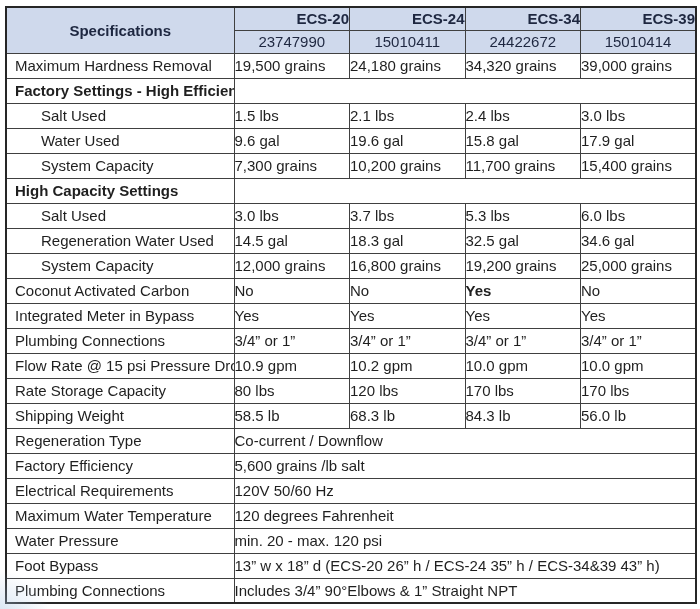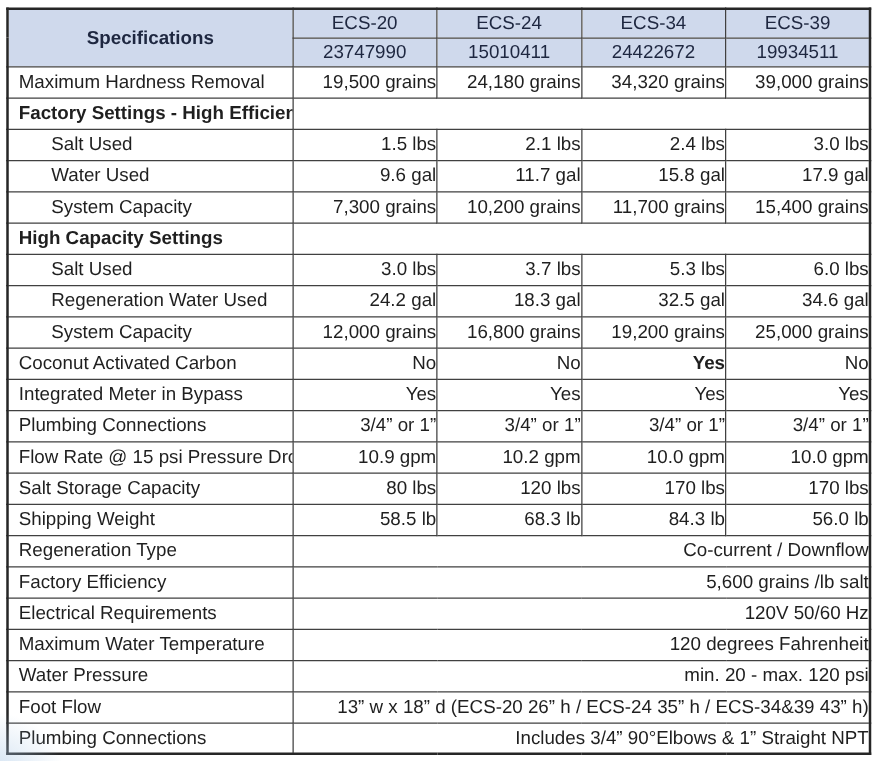--- a/index.html
+++ b/index.html
@@ -42,27 +42,27 @@
     white-space:nowrap;
     vertical-align:middle;
   }
   thead th{
     background:var(--header-bg);
     color:var(--header-text);
     height:23px;
     text-align:center;
   }
   th.spec-th{font-weight:bold;}
-  th.model-th{font-weight:normal;}
+  th.model-th{font-weight:bold;text-align:right;}
   th.part-th{font-weight:normal;}
   tbody td{height:25px;}
   td.label{text-align:left;padding-left:8px;}
   td.label.indent{padding-left:34px;}
   td.label.section-label{font-weight:bold;}
-  td.val{text-align:right;}
+  td.val{text-align:left;}
   td.val.bold{font-weight:bold;}
   td.merged-empty{background:#fff;}
 </style>
 </head>
 <body>
 
 <table>
   <colgroup>
     <col class="c-label">
     <col class="c-val">
@@ -75,21 +75,21 @@
       <th class="spec-th" rowspan="2">Specifications</th>
     <th class="model-th">ECS-20</th>
         <th class="model-th">ECS-24</th>
         <th class="model-th">ECS-34</th>
         <th class="model-th">ECS-39</th>
       </tr>
     <tr>
         <th class="part-th">23747990</th>
         <th class="part-th">15010411</th>
         <th class="part-th">24422672</th>
-        <th class="part-th">19934511</th>
+        <th class="part-th">15010414</th>
       </tr>
   </thead>
   <tbody>
       <tr>
         <td class="label">Maximum Hardness Removal</td>
         <td class="val">19,500 grains</td>
         <td class="val">24,180 grains</td>
         <td class="val">34,320 grains</td>
         <td class="val">39,000 grains</td>
       </tr>
@@ -100,21 +100,21 @@
       <tr>
         <td class="label indent">Salt Used</td>
         <td class="val">1.5 lbs</td>
         <td class="val">2.1 lbs</td>
         <td class="val">2.4 lbs</td>
         <td class="val">3.0 lbs</td>
       </tr>
       <tr>
         <td class="label indent">Water Used</td>
         <td class="val">9.6 gal</td>
-        <td class="val">11.7 gal</td>
+        <td class="val">19.6 gal</td>
         <td class="val">15.8 gal</td>
         <td class="val">17.9 gal</td>
       </tr>
       <tr>
         <td class="label indent">System Capacity</td>
         <td class="val">7,300 grains</td>
         <td class="val">10,200 grains</td>
         <td class="val">11,700 grains</td>
         <td class="val">15,400 grains</td>
       </tr>
@@ -124,21 +124,21 @@
       </tr>
       <tr>
         <td class="label indent">Salt Used</td>
         <td class="val">3.0 lbs</td>
         <td class="val">3.7 lbs</td>
         <td class="val">5.3 lbs</td>
         <td class="val">6.0 lbs</td>
       </tr>
       <tr>
         <td class="label indent">Regeneration Water Used</td>
-        <td class="val">24.2 gal</td>
+        <td class="val">14.5 gal</td>
         <td class="val">18.3 gal</td>
         <td class="val">32.5 gal</td>
         <td class="val">34.6 gal</td>
       </tr>
       <tr>
         <td class="label indent">System Capacity</td>
         <td class="val">12,000 grains</td>
         <td class="val">16,800 grains</td>
         <td class="val">19,200 grains</td>
         <td class="val">25,000 grains</td>
@@ -165,21 +165,21 @@
         <td class="val">3/4” or 1”</td>
       </tr>
       <tr>
         <td class="label">Flow Rate @ 15 psi Pressure Drop</td>
         <td class="val">10.9 gpm</td>
         <td class="val">10.2 gpm</td>
         <td class="val">10.0 gpm</td>
         <td class="val">10.0 gpm</td>
       </tr>
       <tr>
-        <td class="label">Salt Storage Capacity</td>
+        <td class="label">Rate Storage Capacity</td>
         <td class="val">80 lbs</td>
         <td class="val">120 lbs</td>
         <td class="val">170 lbs</td>
         <td class="val">170 lbs</td>
       </tr>
       <tr>
         <td class="label">Shipping Weight</td>
         <td class="val">58.5 lb</td>
         <td class="val">68.3 lb</td>
         <td class="val">84.3 lb</td>
@@ -199,21 +199,21 @@
       </tr>
       <tr>
         <td class="label">Maximum Water Temperature</td>
         <td class="val merged" colspan="4">120 degrees Fahrenheit</td>
       </tr>
       <tr>
         <td class="label">Water Pressure</td>
         <td class="val merged" colspan="4">min. 20 - max. 120 psi</td>
       </tr>
       <tr>
-        <td class="label">Foot Flow</td>
+        <td class="label">Foot Bypass</td>
         <td class="val merged" colspan="4">13” w x 18” d (ECS-20 26” h / ECS-24 35” h / ECS-34&amp;39 43” h)</td>
       </tr>
       <tr>
         <td class="label">Plumbing Connections</td>
         <td class="val merged" colspan="4">Includes 3/4” 90°Elbows &amp; 1” Straight NPT</td>
       </tr>
     </tbody>
 </table>
 
 <div class="artifact"></div>

